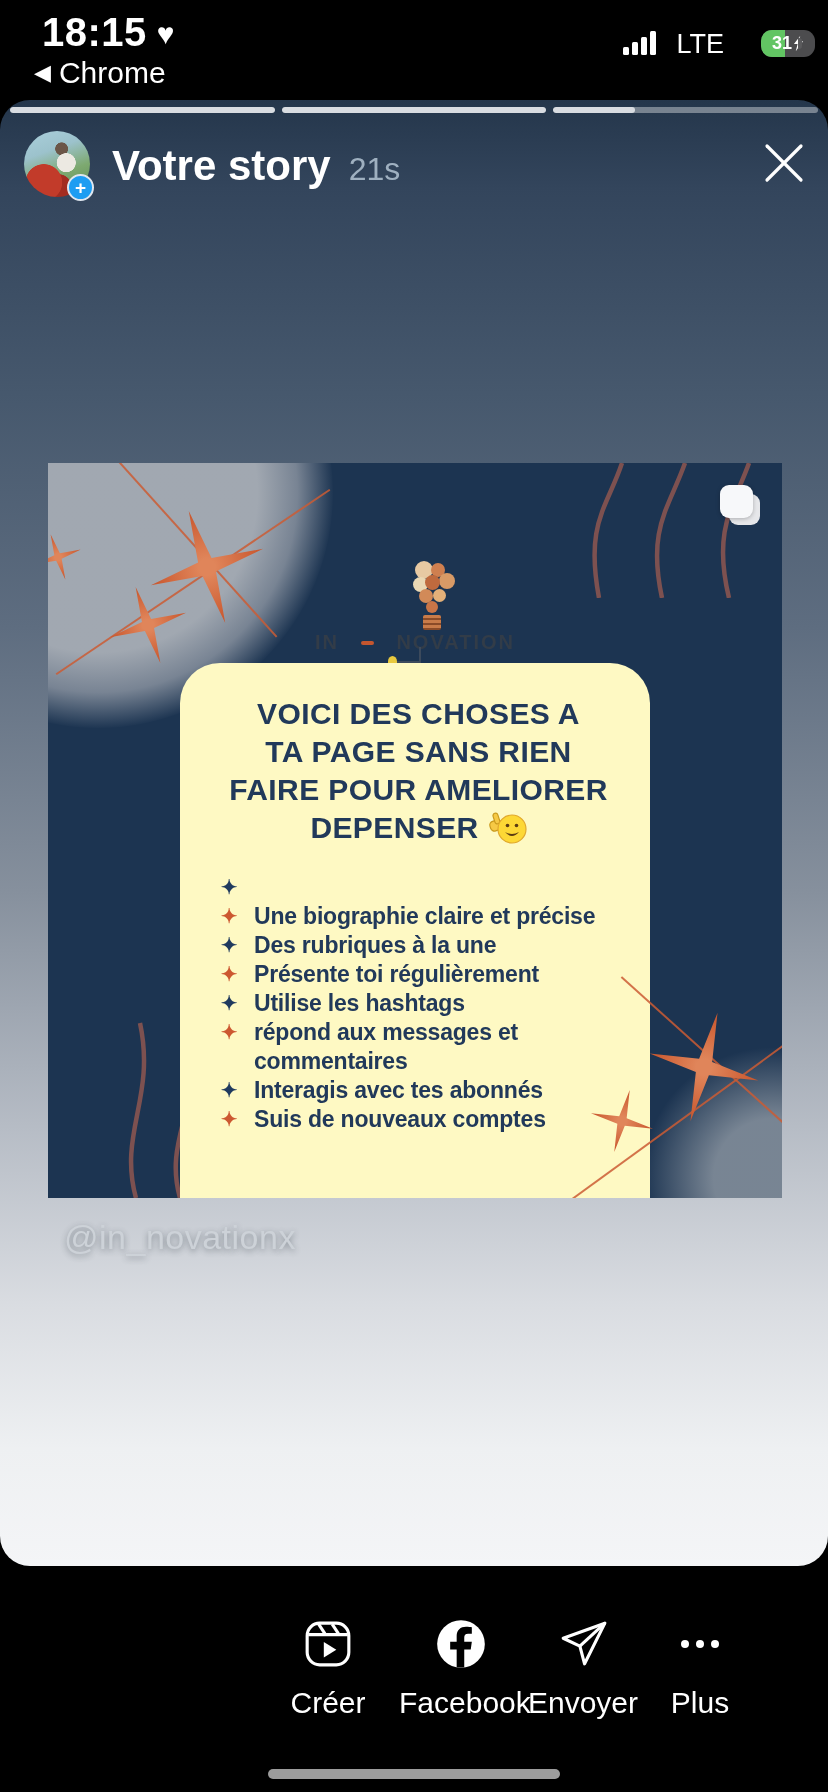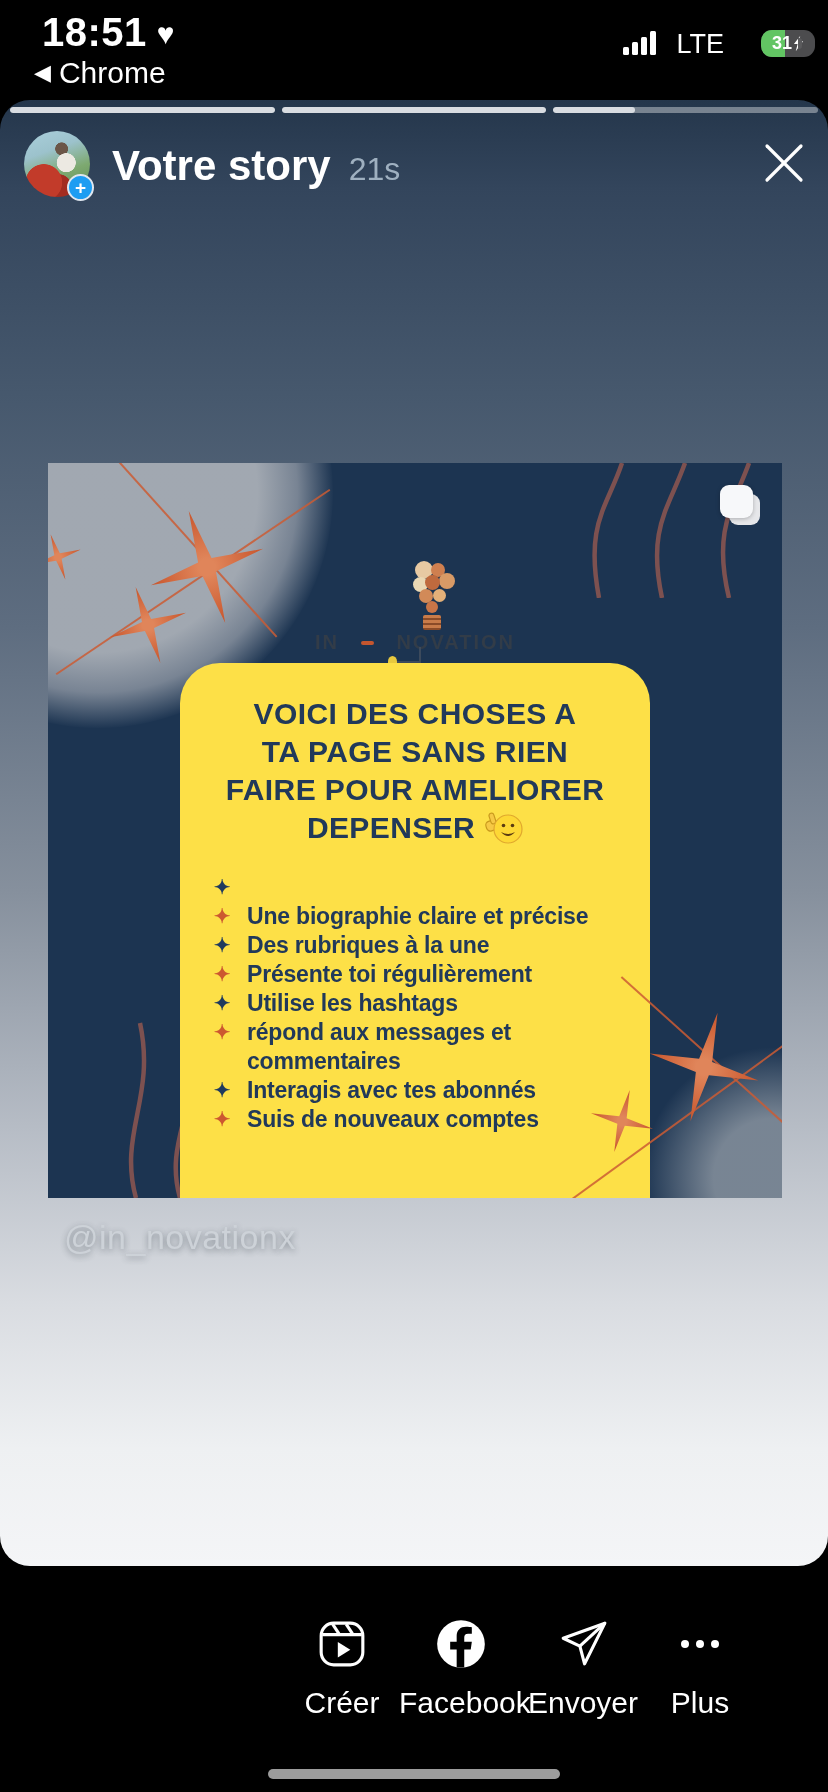--- a/index.html
+++ b/index.html
@@ -84,51 +84,51 @@
     justify-content:center; gap:22px; color:#323c48; font-weight:bold; font-size:20px;
     letter-spacing:2px;text-align:center; }
   .logo-dash { width:16px; height:4px; background:#c4562f; border-radius:2px; }
   .cord { position:absolute; left:78px; top:86px; width:28px; height:16px;
     border-right:2px solid #3c4a5c; border-bottom:2px solid #3c4a5c; }
   .cord-dot { position:absolute; left:-5px; bottom:-6px; width:9px; height:11px; background:#e8c93e;
     border-radius:50% 50% 40% 40%; }
 
   
   .white-card { position:absolute; left:132px; top:200px; width:470px; height:535px;
-    background:#fde047; border-radius:40px 40px 0 0; }
+    background:#fef9c3; border-radius:40px 40px 0 0;padding-left:7px; }
   .heading { margin-top:32px; text-align:center; color:#21395a; font-weight:bold; font-size:30px;
     line-height:38px; letter-spacing:0.4px; }
   .heading .hl { display:block; }
   .heading .last-line { display:flex; align-items:center; justify-content:center; gap:8px; }
   .emoji { width:40px; height:36px; display:inline-block; }
   .tips { list-style:none; margin-top:26px; padding:0 8px 0 30px; }
   .tips li { display:flex; gap:13px; color:#21395a; font-weight:bold; font-size:23px;
     line-height:29px; letter-spacing:-0.2px; }
   .bullet { width:24px; flex:0 0 24px; text-align:center; font-size:20px; line-height:29px; }
   .tips li:nth-child(odd) .bullet { color:#1f3a5e; }
   .tips li:nth-child(even) .bullet { color:#cc5830; }
 
   .watermark { position:absolute; left:64px; top:1118px; color:#cdd2d8; font-size:34px;
     font-weight:500; letter-spacing:0.5px; text-shadow:0 2px 6px rgba(40,50,60,.45); }
 
   
   .bottom-bar { position:absolute; left:0; top:1566px; width:828px; height:226px; background:#000; }
   .action { position:absolute; top:52px; width:124px; text-align:center; }
   .action .ic { height:52px; display:flex; align-items:center; justify-content:center; }
   .action .lbl { margin-top:16px; color:#fff; font-size:30px; }
-  .a0{left:280px}.a1{left:399px}.a2{left:521px}.a3{left:638px}
+  .a0{left:266px}.a1{left:399px}.a2{left:521px}.a3{left:638px}
   .home-indicator { position:absolute; left:268px; top:1769px; width:292px; height:10px;
     border-radius:5px; background:#9c9c9c; }
 </style>
 </head>
 <body>
 
 <div class="status-bar">
   <div class="sb-time-row">
-    <span class="sb-time">18:51</span>
+    <span class="sb-time">18:15</span>
     <span class="sb-heart">♥</span>
   </div>
   <div class="sb-back">
     <span class="tri">◀</span>
     <span>Chrome</span>
   </div>
   <div class="sb-right">
     <div class="signal">
       <span class="s1"></span>
         <span class="s2"></span>

